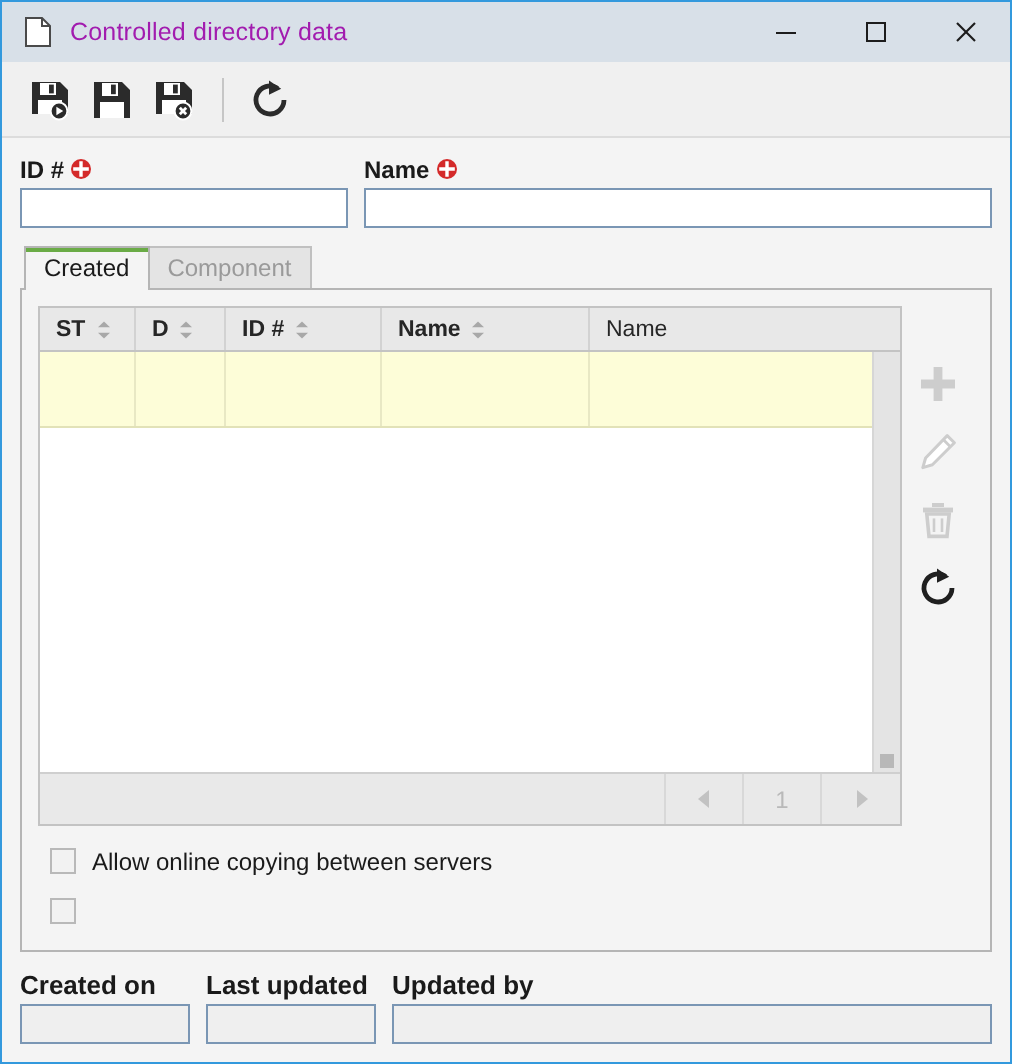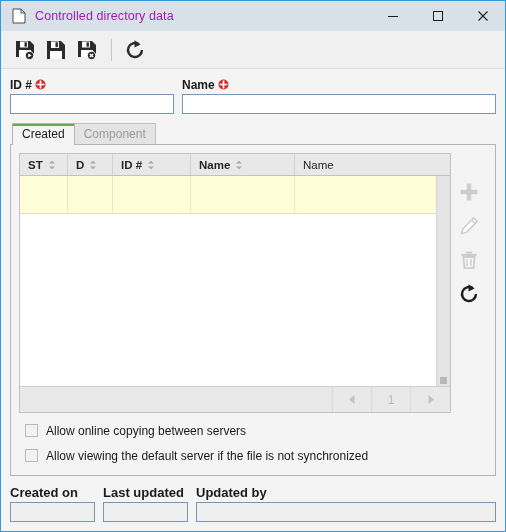--- a/index.html
+++ b/index.html
@@ -609,21 +609,20 @@
           </div>
         </div>
 
         <div class="checks">
           <div class="check-row">
             <span class="cbox"></span>
             <span class="check-label">Allow online copying between servers</span>
           </div>
           <div class="check-row">
             <span class="cbox"></span>
-            <span class="check-label">Allow viewing the default server if the file is not synchronized</span>
           </div>
         </div>
 
       </div>
     </div>
   </div>
 
   <div class="footer">
     <div class="foot-block created">
       <span class="foot-label">Created on</span>

